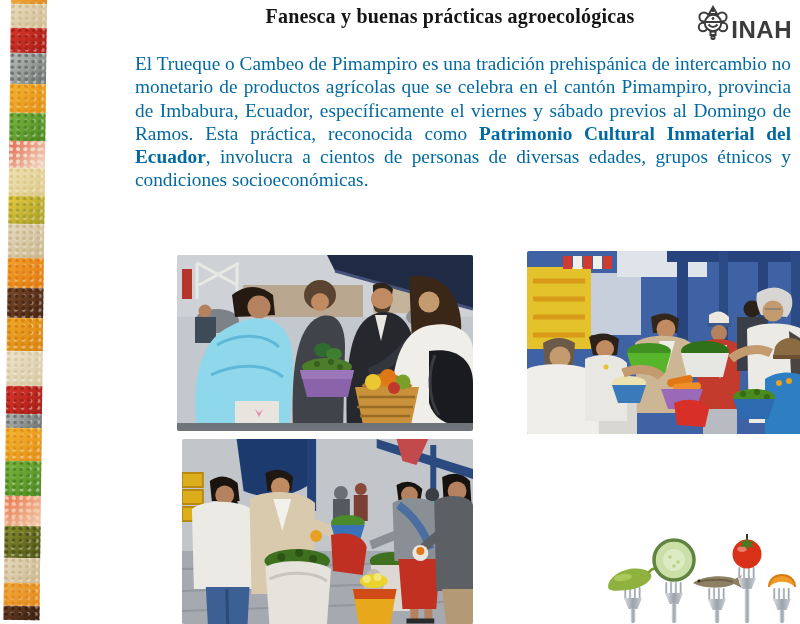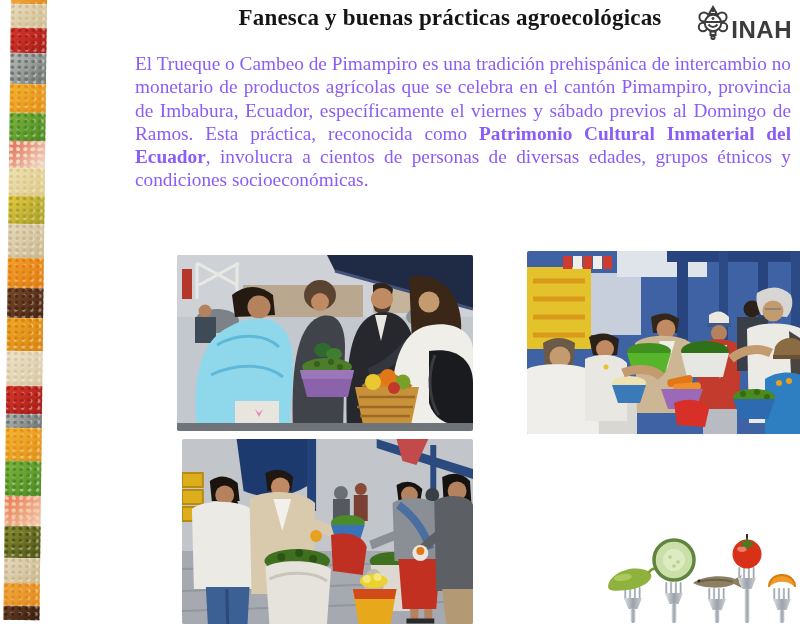--- a/index.html
+++ b/index.html
@@ -6,28 +6,28 @@
   body{width:800px;height:624px;background:#ffffff;font-family:"Liberation Serif","DejaVu Serif",serif;}
   .page{position:relative;width:800px;height:624px;overflow:hidden;background:#fff;}
 
   
   .strip{position:absolute;left:11px;top:-4px;width:36px;height:636px;
          transform:rotate(0.7deg);transform-origin:top center;display:flex;flex-direction:column;}
   .strip-block{width:100%;}
 
   
   .page-title{position:absolute;left:150px;top:5px;width:600px;margin:0;text-align:center;
-              font-size:23px;font-weight:bold;color:#151515;letter-spacing:.2px;}
+              font-size:20px;font-weight:bold;color:#151515;letter-spacing:.2px;}
   .logo{position:absolute;right:8px;top:4px;display:flex;align-items:flex-end;gap:1px;}
   .logo-text{font-family:"Liberation Sans","DejaVu Sans",sans-serif;font-weight:800;
              font-size:24px;color:#3c3c3c;letter-spacing:0.5px;}
 
   
   .body-text{position:absolute;left:135px;top:52px;width:656px;margin:0;
-             font-size:19.3px;line-height:23.3px;color:#8b5cf6;text-align:justify;}
+             font-size:19.3px;line-height:23.3px;color:#0369a1;text-align:justify;}
   .body-text b{font-weight:bold;}
 
   
   .photo{position:absolute;border-radius:2px;overflow:hidden;display:block;}
   .photo-1{left:137px;top:239px;width:296px;height:176px;}
   .photo-2{left:487px;top:235px;width:281px;height:183px;}
   .photo-3{left:142px;top:423px;width:291px;height:185px;}
   .photo svg{display:block;width:100%;height:100%;}
 
   

